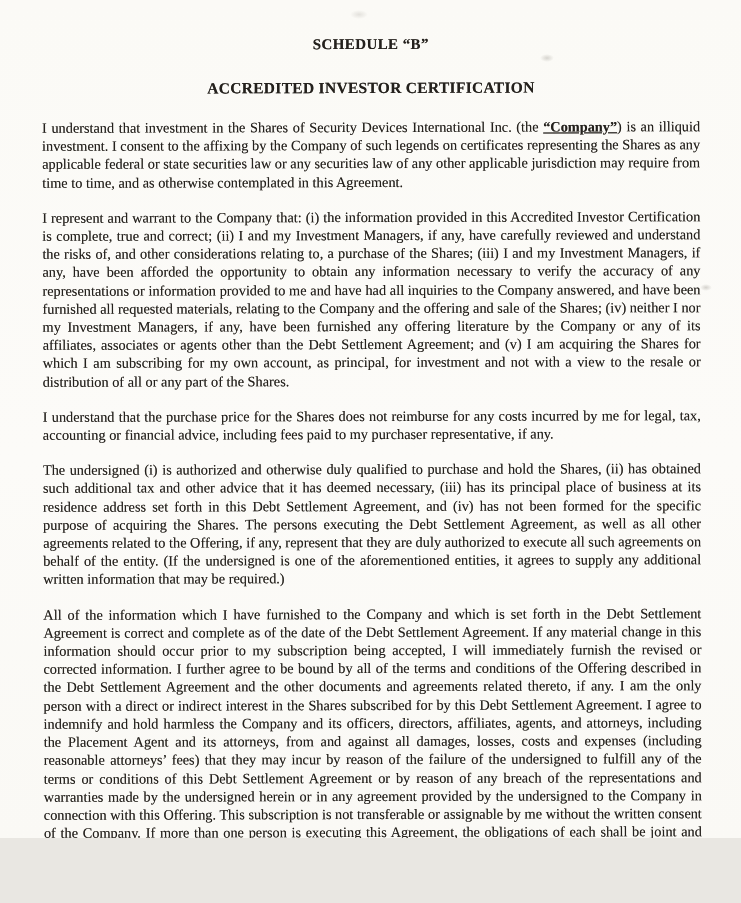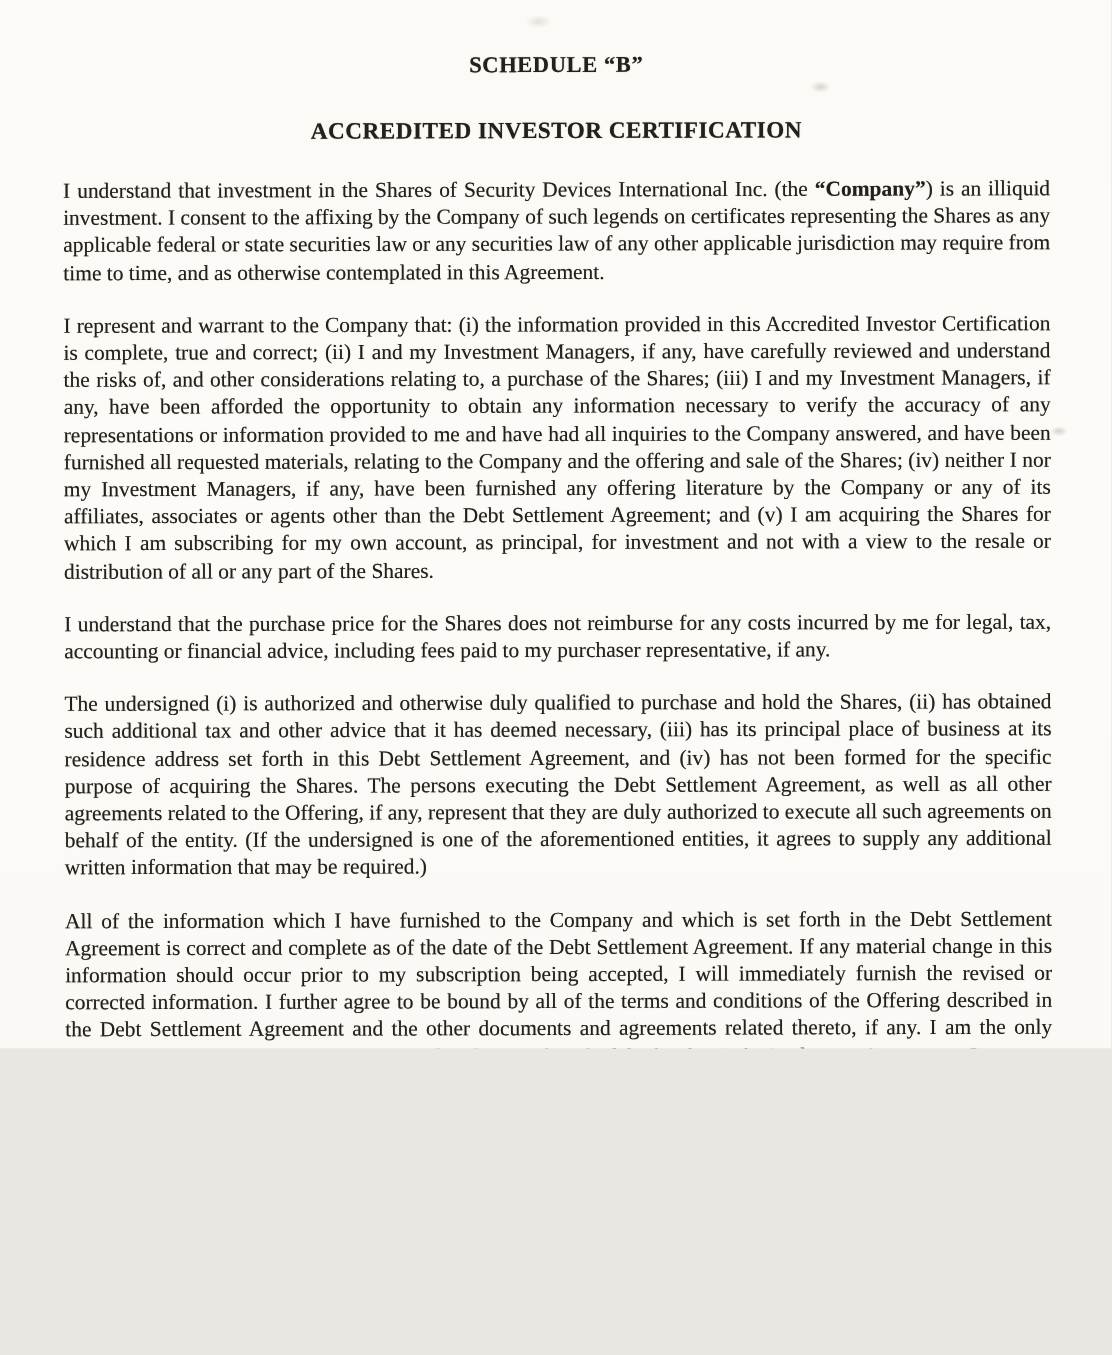--- a/index.html
+++ b/index.html
@@ -4,21 +4,21 @@
 <style>
   html, body {
     margin: 0;
     padding: 0;
     background: #e9e7e2;
     font-family: "Liberation Serif", "DejaVu Serif", serif;
   }
   .page {
     position: relative;
     width: 741px;
-    height: 699px;
+    height: 838px;
     margin: 0 auto;
     background: linear-gradient(180deg, #fbfaf6 0%, #fcfbf8 55%, #faf9f5 100%);
     overflow: hidden;
     color: #24211d;
   }
   .content {
     position: absolute;
     top: 36px;
     left: 43px;
     right: 40px;
@@ -42,20 +42,21 @@
   }
   p.body-par {
     text-align: justify;
     font-size: 14.3px;
     line-height: 18.2px;
     margin: 0 0 17px 0;
     text-shadow: 0 0 0.45px rgba(45,40,33,0.55);
   }
   p.body-par strong {
     font-weight: bold;
+    text-decoration: underline;
   }
   
   .artifact {
     position: absolute;
     border-radius: 50%;
     pointer-events: none;
   }
   .artifact.a1 {
     top: 54px; left: 540px; width: 14px; height: 8px;
     background: radial-gradient(ellipse, rgba(120,115,105,0.28), rgba(120,115,105,0) 70%);

